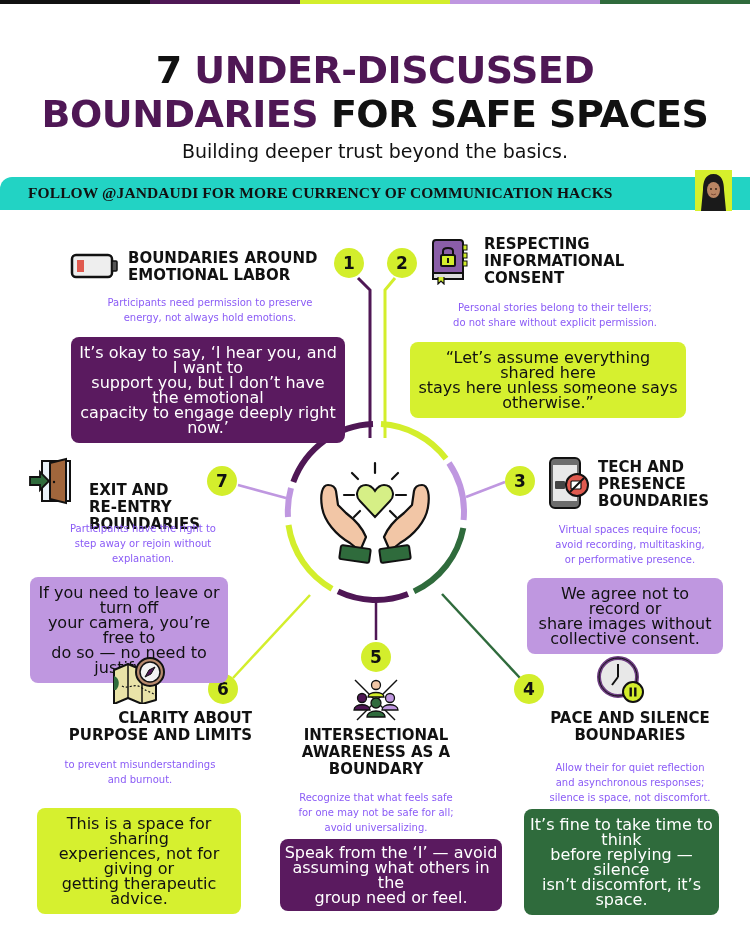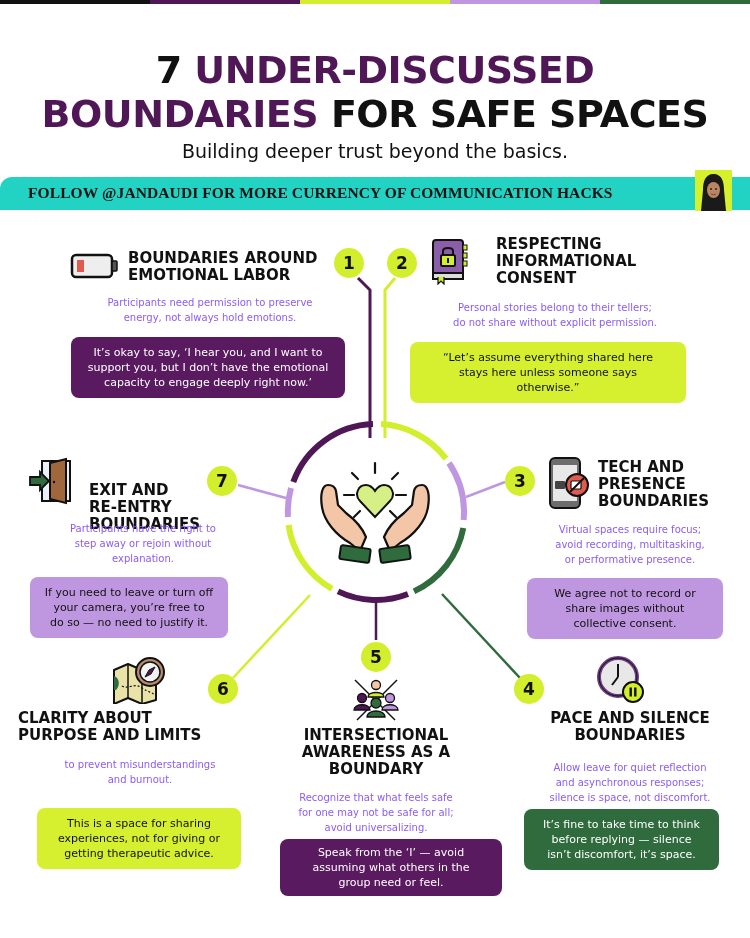--- a/index.html
+++ b/index.html
@@ -20,21 +20,21 @@
             background: #22d3c4; border-radius: 12px 0 0 0; }
   .banner-text { position: absolute; left: 28px; top: 7px; font-family: Liberation Serif, serif;
                  font-weight: bold; font-size: 15.5px; color: #111; letter-spacing: 0.1px; }
   .avatar { position: absolute; left: 695px; top: 170px; width: 37px; height: 41px; background: #d6f02c; overflow: hidden; }
 
   .badge { position: absolute; width: 30px; height: 30px; border-radius: 50%; background: #d3ee2c;
            font-weight: bold; font-size: 17px; color: #111; text-align: center; line-height: 30px; }
 
   .head { position: absolute; font-weight: bold; font-size: 15px; line-height: 17px; color: #111; }
   .desc { position: absolute; font-size: 10px; line-height: 15px; color: #8b5cf6; text-align: center; }
-  .quote { position: absolute; border-radius: 8px; font-size: 11px; line-height: 15px; text-align: center; padding: 8px 6px; }
+  .quote { position: absolute; border-radius: 8px; font-size: 16px; line-height: 15px; text-align: center; padding: 8px 6px; }
   .q-purple { background: #5a1a5f; color: #ffffff; }
   .q-lime { background: #d6f02f; color: #111; }
   .q-lav { background: #bf97e0; color: #111; }
   .q-green { background: #2f6b3c; color: #ffffff; }
 
   .icon { position: absolute; }
   svg.lines { position: absolute; left: 0; top: 0; }
 </style>
 </head>
 <body>
@@ -160,21 +160,21 @@
       <rect x="3" y="36" width="30" height="6" fill="#ddd" stroke="#111" stroke-width="2"></rect>
       <rect x="33" y="8" width="4" height="5" fill="#d3ee2c" stroke="#111" stroke-width="1"></rect>
       <rect x="33" y="16" width="4" height="5" fill="#d3ee2c" stroke="#111" stroke-width="1"></rect>
       <rect x="33" y="24" width="4" height="5" fill="#d3ee2c" stroke="#111" stroke-width="1"></rect>
       <path d="M8 40 L8 47 L11 44 L14 47 L14 40" fill="#d3ee2c" stroke="#111" stroke-width="1.2"></path>
       <path d="M13 18 L13 14 C13 10 23 10 23 14 L23 18" fill="none" stroke="#111" stroke-width="2"></path>
       <rect x="11" y="18" width="14" height="11" rx="1.5" fill="#d3ee2c" stroke="#111" stroke-width="2"></rect>
       <rect x="17" y="21" width="2" height="5" fill="#111"></rect>
     </svg>
   </div>
-  <div class="head" style="left:484px; top:236px;margin-left:12px;">
+  <div class="head" style="left:484px; top:236px;">
     <div>RESPECTING</div>
     <div>INFORMATIONAL</div>
     <div>CONSENT</div>
   </div>
   <div class="desc" style="left:410px; top:300px; width:290px;">
     <div>Personal stories belong to their tellers;</div>
     <div>do not share without explicit permission.</div>
   </div>
   <div class="quote q-lime" style="left:410px; top:342px; width:276px;">
     <div>“Let’s assume everything shared here</div>
@@ -243,21 +243,21 @@
       <path d="M2 14 L16 8 L30 14 L44 8 L44 44 L30 48 L16 42 L2 48 Z" fill="#e9e3a8" stroke="#111" stroke-width="2" stroke-linejoin="round"></path>
       <line x1="16" y1="8" x2="16" y2="42" stroke="#111" stroke-width="1.5"></line>
       <line x1="30" y1="14" x2="30" y2="48" stroke="#111" stroke-width="1.5"></line>
       <path d="M2 20 C8 22 8 30 4 34 L2 34 Z" fill="#2f6b3c"></path>
       <path d="M10 30 C16 34 22 26 30 32 C36 36 40 36 44 40" fill="none" stroke="#111" stroke-width="1.2" stroke-dasharray="2 2"></path>
       <circle cx="38" cy="16" r="14" fill="#b78a6d" stroke="#111" stroke-width="2"></circle>
       <circle cx="38" cy="16" r="10" fill="#f2f2f2" stroke="#111" stroke-width="1.5"></circle>
       <path d="M33 21 L37 14 L43 11 L39 18 Z" fill="#4f1755" stroke="#111" stroke-width="1"></path>
     </svg>
   </div>
-  <div class="head" style="left:18px; top:710px; width:220px; text-align:left;">
+  <div class="head" style="left:32px; top:710px; width:220px; text-align:right;">
     <div>CLARITY ABOUT</div>
     <div>PURPOSE AND LIMITS</div>
   </div>
   <div class="desc" style="left:28px; top:757px; width:224px;">
     <div>to prevent misunderstandings</div>
     <div>and burnout.</div>
   </div>
   <div class="quote q-lime" style="left:37px; top:808px; width:204px;">
     <div>This is a space for sharing</div>
     <div>experiences, not for giving or</div>
@@ -307,21 +307,21 @@
       <circle cx="37" cy="37" r="10" fill="#d3ee2c" stroke="#111" stroke-width="2"></circle>
       <rect x="33.5" y="32.5" width="2.4" height="9" fill="#111"></rect>
       <rect x="38.1" y="32.5" width="2.4" height="9" fill="#111"></rect>
     </svg>
   </div>
   <div class="head" style="left:520px; top:710px; width:220px; text-align:center;">
     <div>PACE AND SILENCE</div>
     <div>BOUNDARIES</div>
   </div>
   <div class="desc" style="left:520px; top:760px; width:220px;">
-    <div>Allow leave for quiet reflection</div>
+    <div>Allow their for quiet reflection</div>
     <div>and asynchronous responses;</div>
     <div>silence is space, not discomfort.</div>
   </div>
   <div class="quote q-green" style="left:524px; top:809px; width:195px;">
     <div>It’s fine to take time to think</div>
     <div>before replying — silence</div>
     <div>isn’t discomfort, it’s space.</div>
   </div>
 </div>
 

